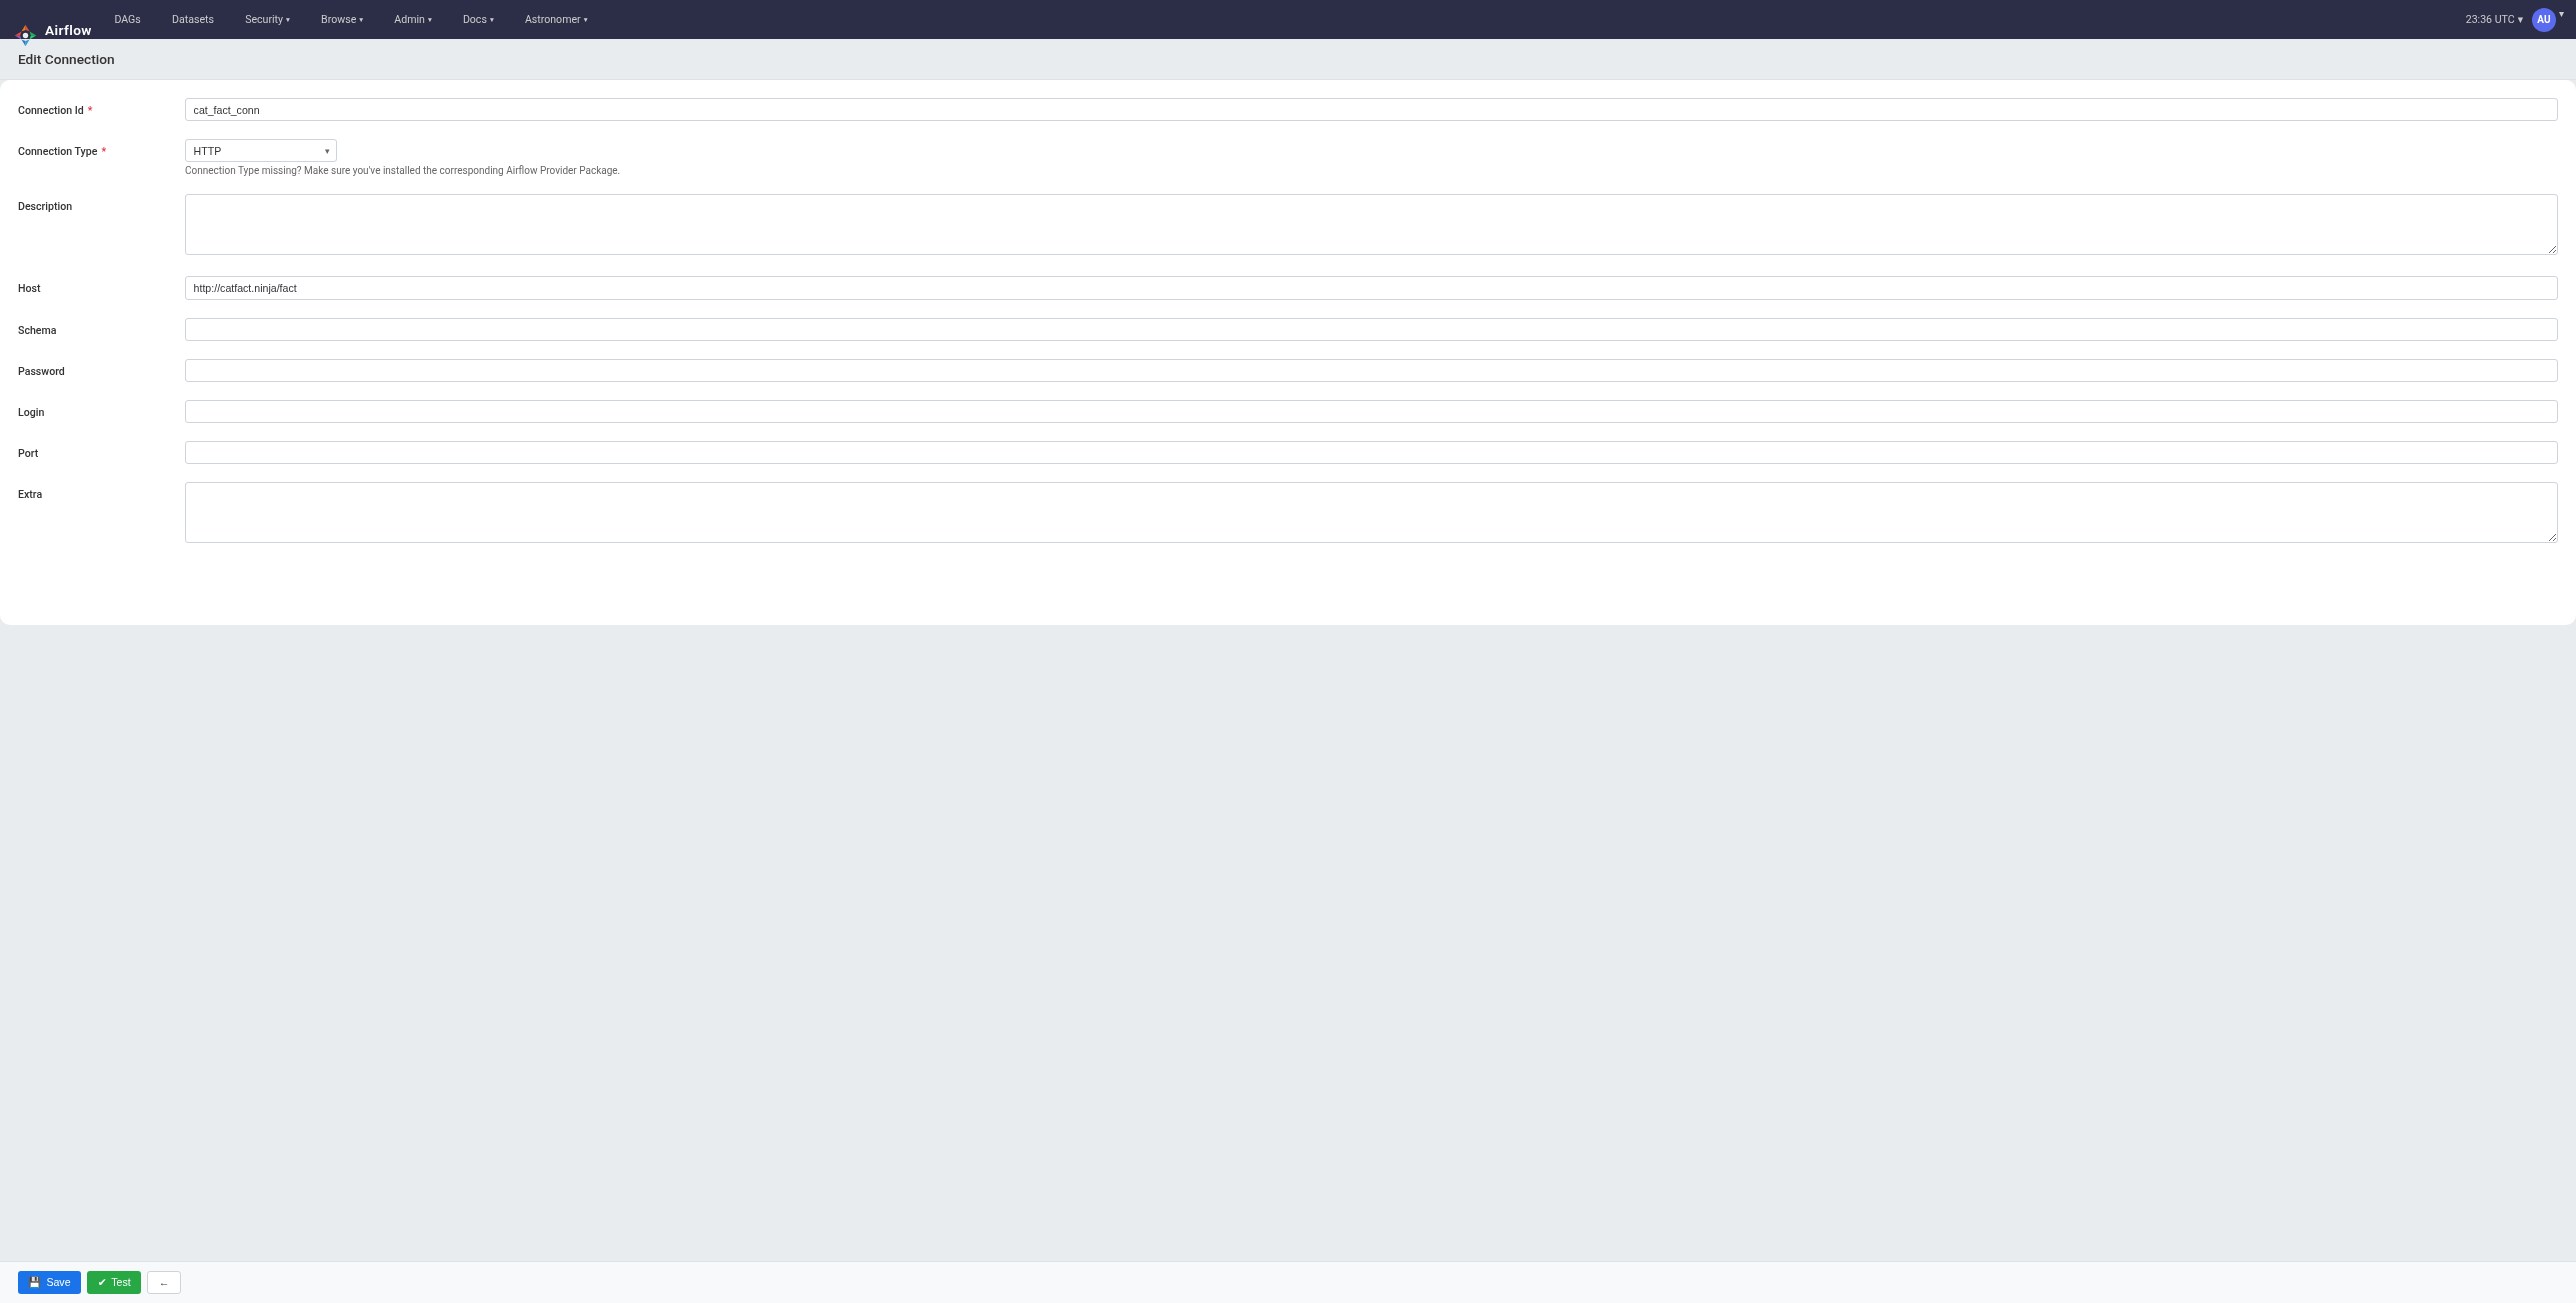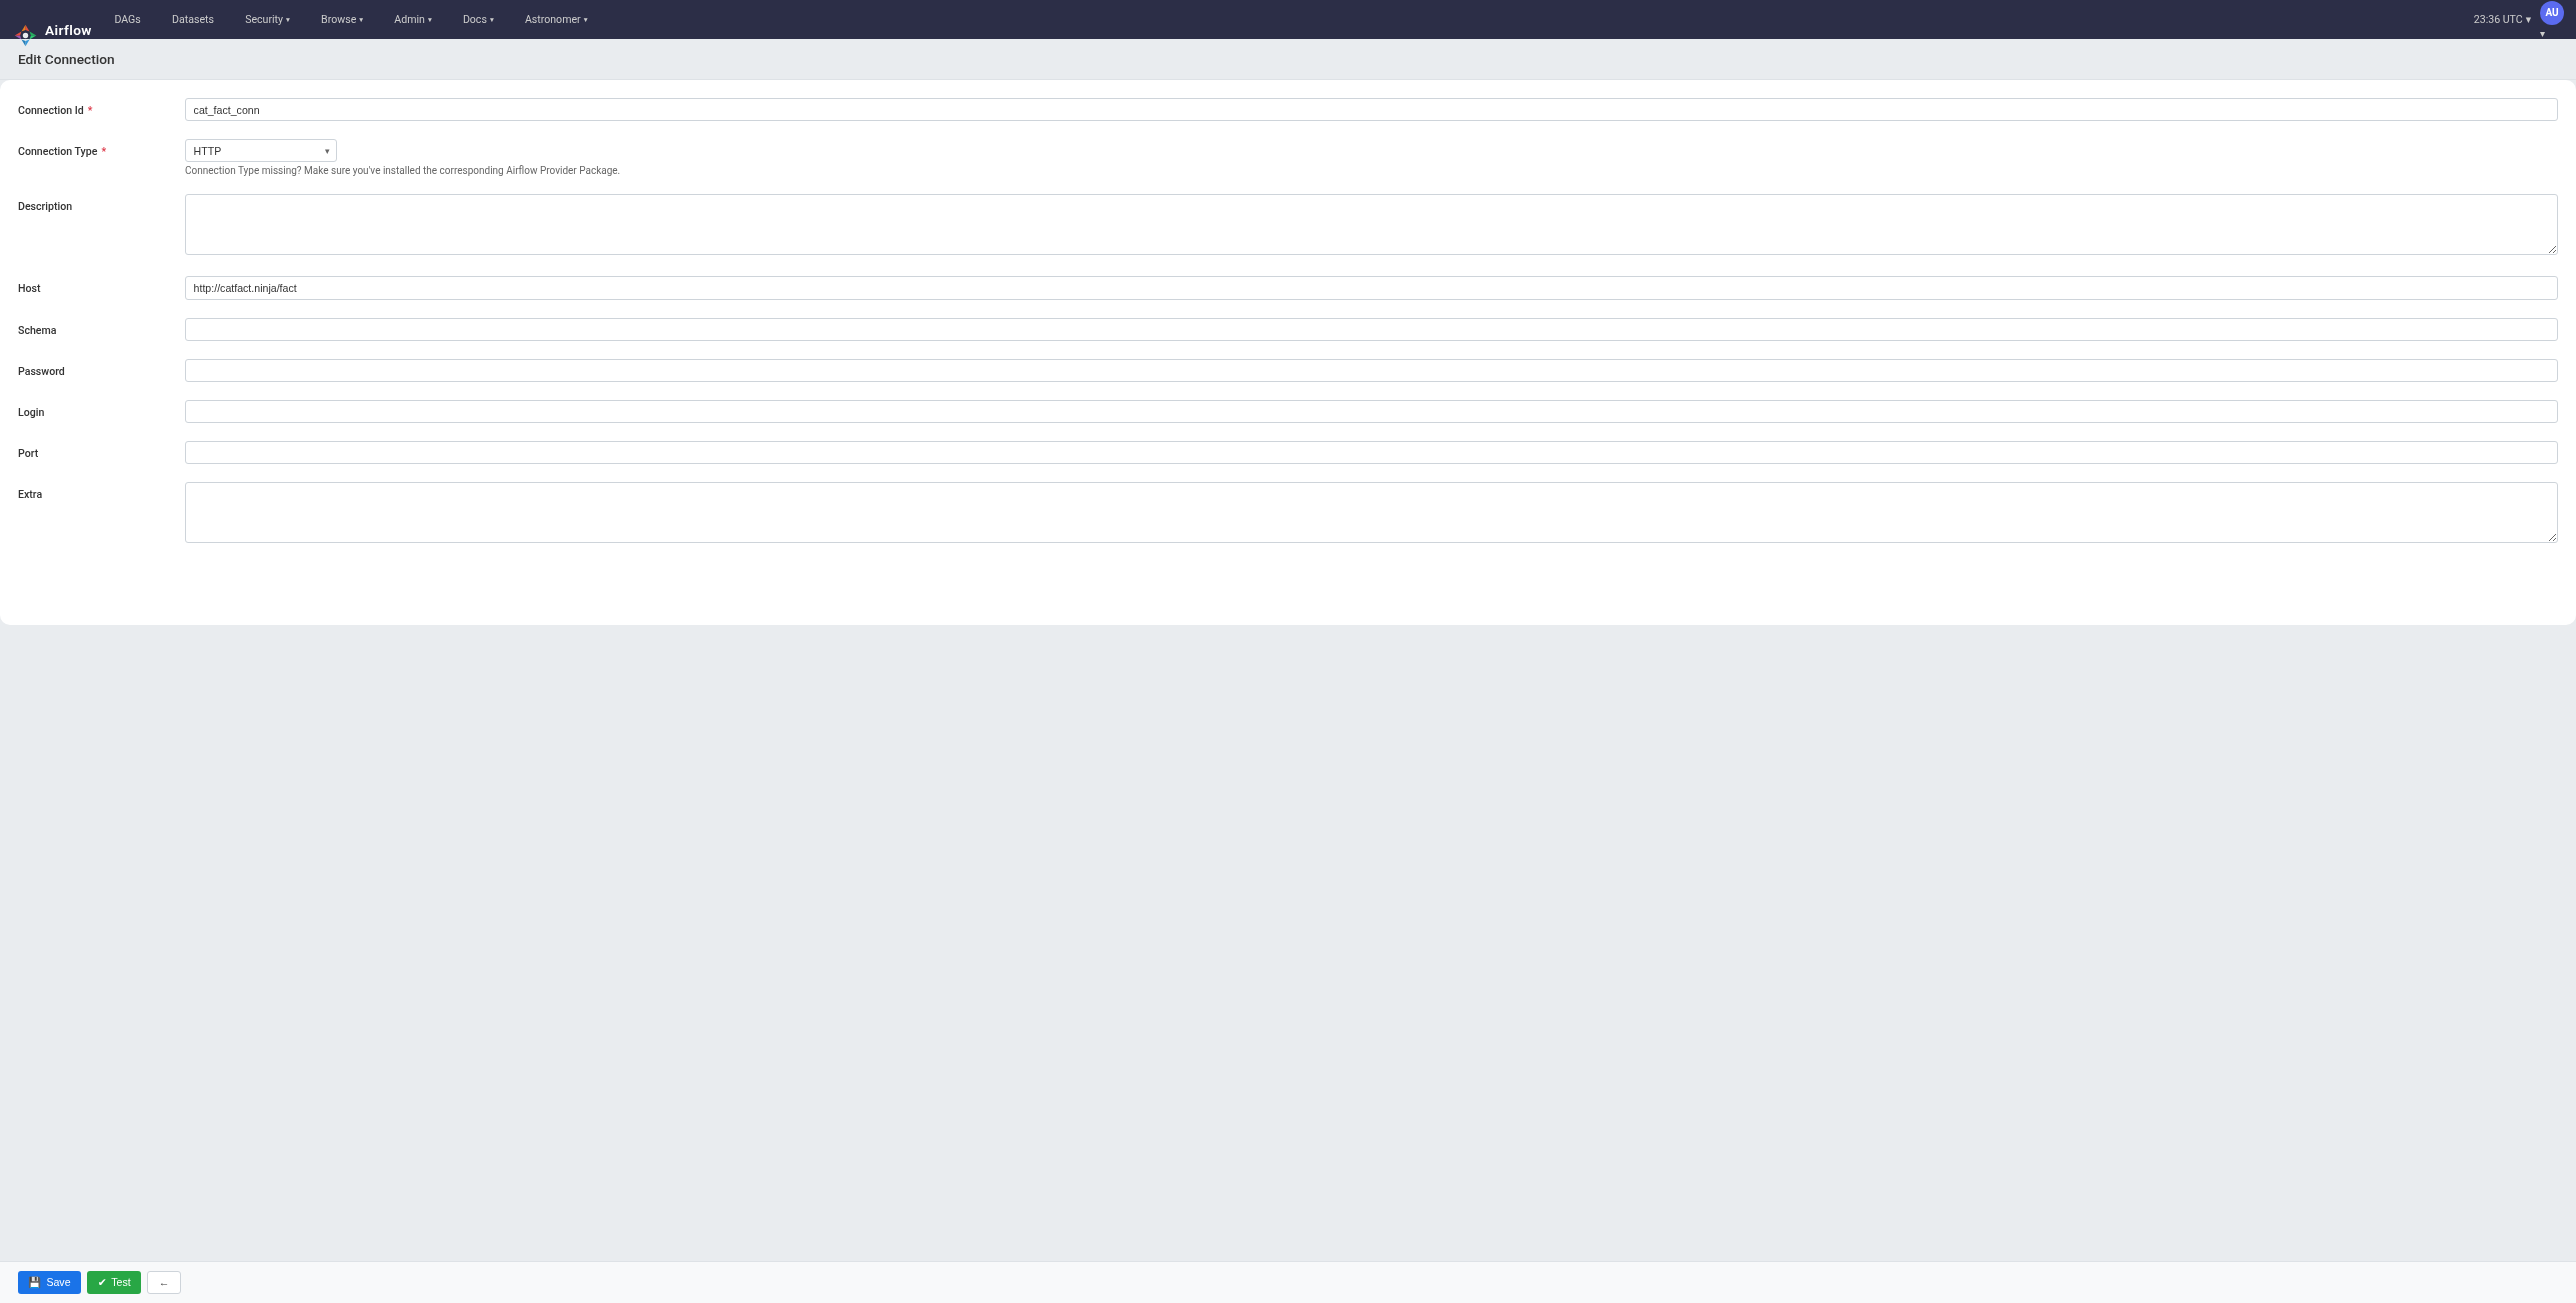--- a/index.html
+++ b/index.html
@@ -82,21 +82,20 @@
       font-size: 10px;
       cursor: pointer;
     }
     .user-btn {
       display: flex;
       align-items: flex-start;
       gap: 3px;
       color: #ccc;
       cursor: pointer;
       font-size: 10px;
-      flex-direction: column;
     }
 
     
     .page-header {
       background: #e9ecef;
       padding: 12px 18px;
       border-bottom: 0.8px solid #dee2e6;
     }
     .page-title {
       font-size: 13.7px;

